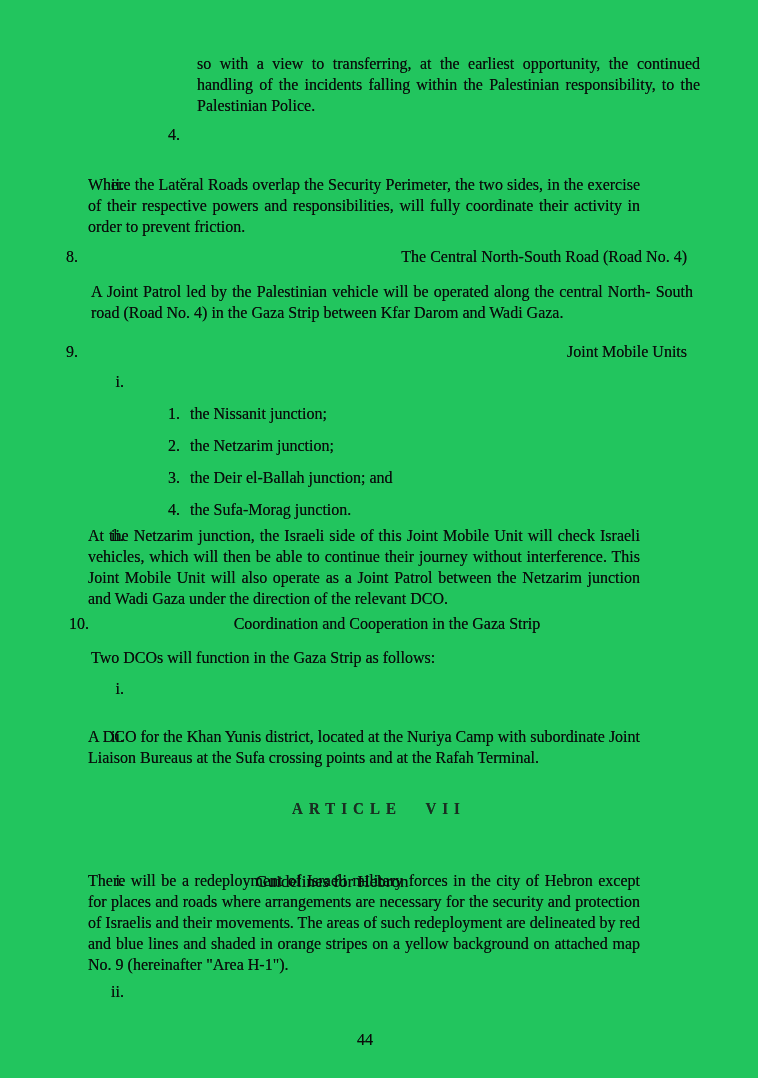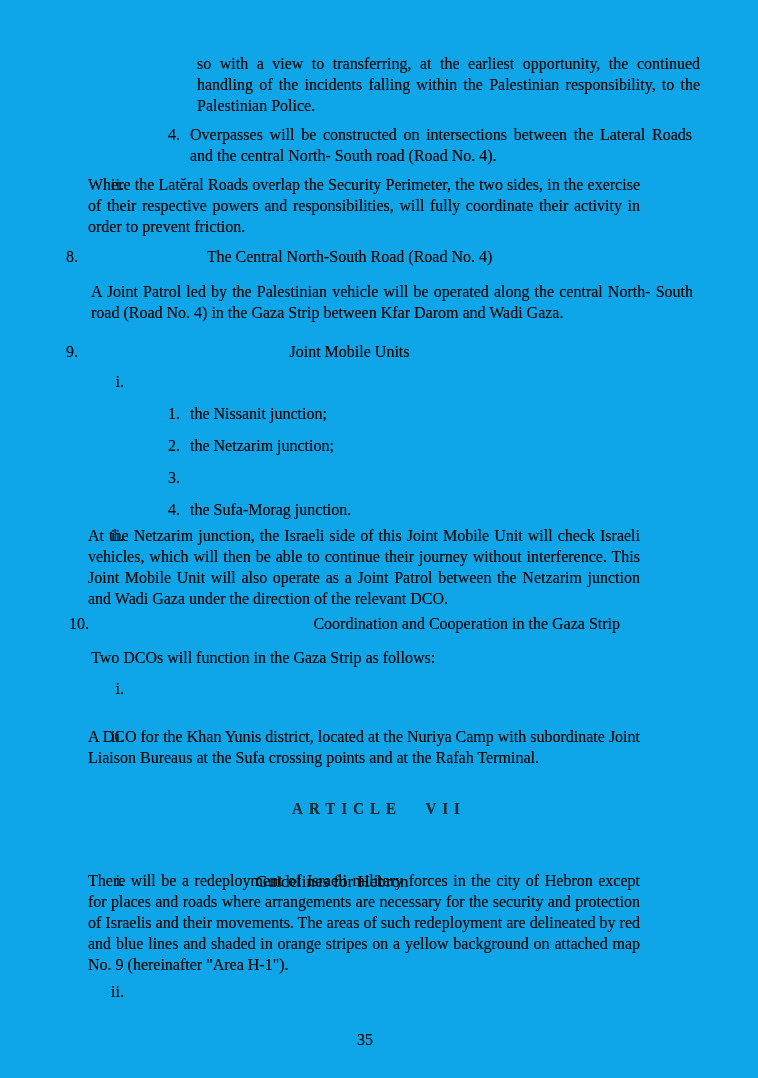--- a/index.html
+++ b/index.html
@@ -1,37 +1,37 @@
 <!DOCTYPE html>
 <html><head>
 <meta charset="utf-8">
 <style>
   html,body{margin:0;padding:0;background:#ffffff;}
   .page{
     position:relative;
     width:758px;height:1078px;
-    background:#0ea5e9;
+    background:#22c55e;
     font-family:"Liberation Serif","DejaVu Serif",serif;
     font-size:16px;line-height:21px;
     color:#0b0b0b;
     text-shadow:0 0 .4px rgba(0,0,0,.65);
     overflow:hidden;
   }
   .block{position:absolute;left:0;width:758px;}
   .lbl{position:absolute;top:0;text-align:right;white-space:nowrap;}
   .roman > .lbl{left:92px;width:32px;}
   .sub   > .lbl{left:154px;width:26px;}
   .h     > .lbl{left:54px;width:24px;}
   .h10   > .lbl{left:65px;width:24px;}
   .body{text-align:justify;}
   .top   > .body{margin-left:197px;width:503px;}
   .roman > .body{margin-left:88px;width:552px;}
   .sub   > .body{margin-left:190px;width:502px;}
-  .h     > .body{margin-left:47px;width:605px;text-align:center;}
-  .h10   > .body{margin-left:68px;width:552px;text-align:right;}
+  .h     > .body{margin-left:82px;width:605px;text-align:right;}
+  .h10   > .body{margin-left:111px;width:552px;text-align:center;}
   .para  > .body{margin-left:91px;width:602px;}
   .force-last{text-align-last:justify;}
   .article-heading{
     position:absolute;left:0;width:758px;text-align:center;
     font-weight:700;font-size:15px;
     letter-spacing:6px;word-spacing:14px;
     color:#1a1a1a;
     filter:blur(.5px);
     opacity:.88;
     transform:scaleY(1.05);
@@ -50,21 +50,20 @@
 <body>
 
 <div class="page">
 
   <div class="block top" style="top:53px">
     <div class="body">so with a view to transferring, at the earliest opportunity, the continued handling of the incidents falling within the Palestinian responsibility, to the Palestinian Police.</div>
   </div>
 
   <div class="block sub" style="top:124px">
     <span class="lbl">4.</span>
-    <div class="body">Overpasses will be constructed on intersections between the Lateral Roads and the central North- South road (Road No. 4).</div>
   </div>
 
   <div class="block roman" style="top:174px">
     <span class="lbl">ii.</span>
     <div class="body">Where the Latĕral Roads overlap the Security Perimeter, the two sides, in the exercise of their respective powers and responsibilities, will fully coordinate their activity in order to prevent friction.</div>
   </div>
 
   <div class="block h" style="top:246px">
     <span class="lbl">8.</span>
     <div class="body">The Central North-South Road (Road No. 4)</div>
@@ -88,20 +87,21 @@
     <div class="body">the Nissanit junction;</div>
   </div>
 
   <div class="block sub" style="top:435px">
     <span class="lbl">2.</span>
     <div class="body">the Netzarim junction;</div>
   </div>
 
   <div class="block sub" style="top:467px">
     <span class="lbl">3.</span>
+    <div class="body">the Deir el-Ballah junction; and</div>
   </div>
 
   <div class="block sub" style="top:499px">
     <span class="lbl">4.</span>
     <div class="body">the Sufa-Morag junction.</div>
   </div>
 
   <div class="block roman" style="top:525px">
     <span class="lbl">ii.</span>
     <div class="body">At the Netzarim junction, the Israeli side of this Joint Mobile Unit will check Israeli vehicles, which will then be able to continue their journey without interference.  This Joint Mobile Unit will also operate as a Joint Patrol between the Netzarim junction and Wadi Gaza under the direction of the relevant DCO.</div>
@@ -131,15 +131,15 @@
 
   <div class="block roman" style="top:870px">
     <span class="lbl">i.</span>
     <div class="body">There will be a redeployment of Israeli military forces in the city of Hebron except for places and roads where arrangements are necessary for the security and protection of Israelis and their movements. The areas of such redeployment are delineated by red and blue lines and shaded in orange stripes on a yellow background on attached map No. 9 (hereinafter "Area H-1").</div>
   </div>
 
   <div class="block roman" style="top:981px">
     <span class="lbl">ii.</span>
   </div>
 
-  <div class="page-number" style="top:1029px">35</div>
+  <div class="page-number" style="top:1029px">44</div>
 
 </div>
 
 </body></html>

